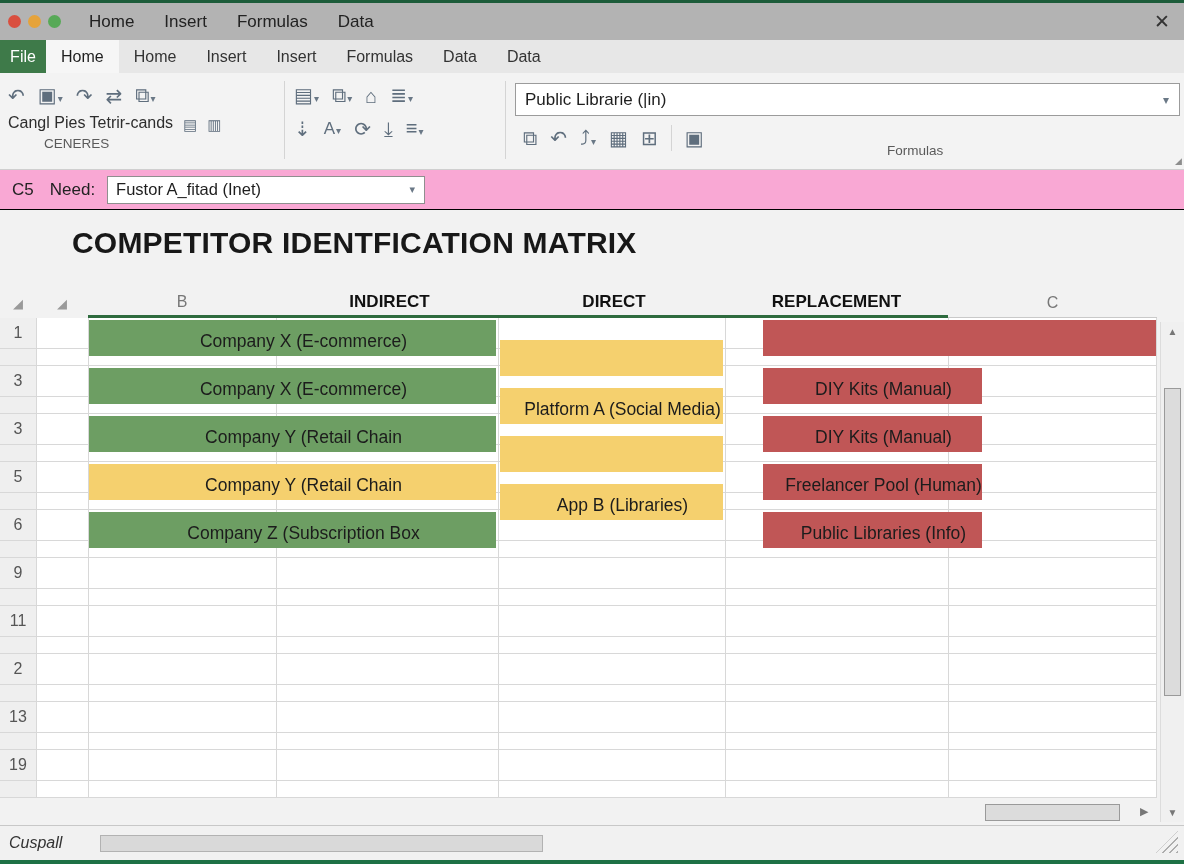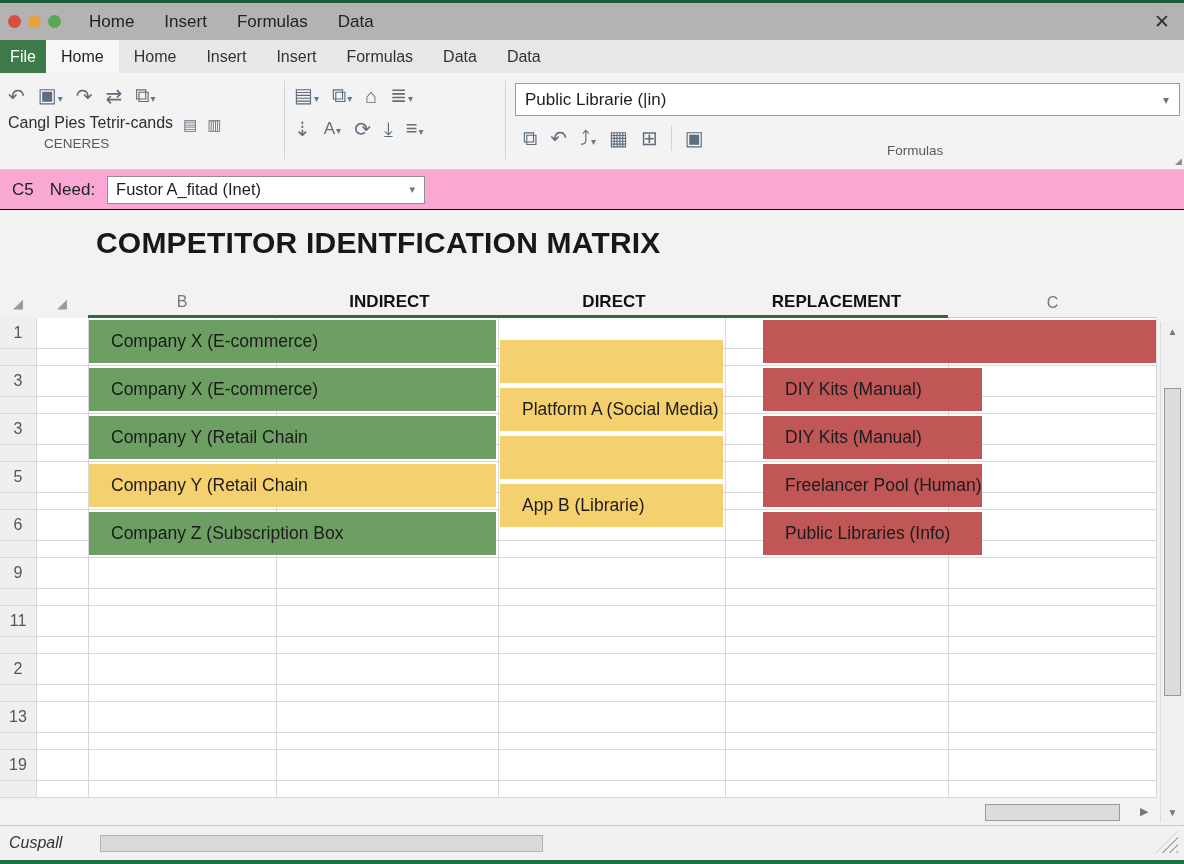--- a/index.html
+++ b/index.html
@@ -60,21 +60,21 @@
   .cellref { margin-left:12px; font-size:17px; color:#222; }
   .fbar .lbl { margin-left:16px; font-size:17px; color:#222; }
   .fbar .dd { margin-left:12px; width:318px; height:28px; background:#fff;
     border:1px solid #8f8f8f; display:flex; align-items:center; }
   .fbar .dd .val { margin-left:8px; font-size:16.5px; color:#1e1e1e; }
   .fbar .dd .caret { margin-left:auto; margin-right:9px; font-size:11px; }
 
   
   .sheet { position:relative; height:615px; background:#f2f2f2; }
   .sheet-title { position:absolute; left:72px; top:16px; font-size:30px; font-weight:bold;
-    color:#181818; letter-spacing:.2px;margin-left:24px; }
+    color:#181818; letter-spacing:.2px; }
 
   .colhdr { position:absolute; left:0; top:78px; height:30px; display:flex; }
   .ch { display:flex; align-items:center; justify-content:center; font-size:16px; }
   .ch.corner1 { width:36px; } .ch.corner2 { width:52px; }
   .ch .tri { color:#9a9a9a; font-size:13px; }
   .ch.cB { width:188px; color:#777; border-bottom:3px solid var(--header_line); }
   .ch.cDIR { width:222px; font-weight:bold; color:#111; font-size:17px; border-bottom:3px solid var(--header_line); }
   .ch.cIND { width:227px; font-weight:bold; color:#111; font-size:17px; border-bottom:3px solid var(--header_line); }
   .ch.cREP { width:223px; font-weight:bold; color:#111; font-size:17px; border-bottom:3px solid var(--header_line); }
   .ch.cC { width:209px; color:#777; border-bottom:1px solid #c9c9c9; }
@@ -88,22 +88,22 @@
       linear-gradient(#d8d8d8,#d8d8d8),
       repeating-linear-gradient(to bottom,
         transparent 0 30px, #d8d8d8 30px 31px, transparent 31px 47px, #d8d8d8 47px 48px),
       linear-gradient(#efefef,#efefef);
     background-size:1px 100%,1px 100%,1px 100%,1px 100%,1px 100%,1px 100%,1px 100%,100% 100%,36px 100%;
     background-position:36px 0,88px 0,276px 0,498px 0,725px 0,948px 0,1156px 0,0 0,0 0;
     background-repeat:no-repeat,no-repeat,no-repeat,no-repeat,no-repeat,no-repeat,no-repeat,repeat,no-repeat; }
 
   .rownum { position:absolute; left:0; width:36px; height:30px; line-height:30px;
     text-align:center; font-size:16px; color:#555; }
-  .cell { position:absolute; height:43px; line-height:43px; padding-left:22px;
-    font-size:17.5px; color:#1c1c1c; white-space:nowrap; overflow:hidden; }
+  .cell { position:absolute; height:36px; line-height:43px; padding-left:22px;
+    font-size:17.5px; color:#1c1c1c; white-space:nowrap; overflow:hidden;text-align:center; }
   .cell.company { left:89px; width:407px; }
   .cell.indirect { left:500px; width:223px;margin-top:20px; }
   .cell.replacement { left:727px; width:219px;margin-left:36px; }
   .cell.extra { left:950px; width:206px; }
   .cell-green { background:var(--green); }
   .cell-yellow { background:var(--yellow); }
   .cell-red { background:var(--red); }
 
   .vscroll { position:absolute; right:0; top:112px; width:24px; height:500px;
     background:#f0f0f0; border-left:1px solid #dcdcdc; }
@@ -277,21 +277,21 @@
 
       <div class="cell company cell-green" style="top:50px;">Company X (E-commerce)</div>
       <div class="cell indirect cell-yellow" style="top:50px;">Platform A (Social Media)</div>
       <div class="cell replacement cell-red" style="top:50px;">DIY Kits (Manual)</div>
 
       <div class="cell company cell-green" style="top:98px;">Company Y (Retail Chain</div>
       <div class="cell indirect cell-yellow" style="top:98px;"></div>
       <div class="cell replacement cell-red" style="top:98px;">DIY Kits (Manual)</div>
 
       <div class="cell company cell-yellow" style="top:146px;">Company Y (Retail Chain</div>
-      <div class="cell indirect cell-yellow" style="top:146px;">App B (Librarie)</div>
+      <div class="cell indirect cell-yellow" style="top:146px;">App B (Libraries)</div>
       <div class="cell replacement cell-red" style="top:146px;">Freelancer Pool (Human)</div>
 
       <div class="cell company cell-green" style="top:194px;">Company Z (Subscription Box</div>
       <div class="cell replacement cell-red" style="top:194px;">Public Libraries (Info)</div>
     </div>
 
     <div class="vscroll">
       <span class="up">▲</span>
       <div class="thumb"></div>
       <span class="down">▼</span>

